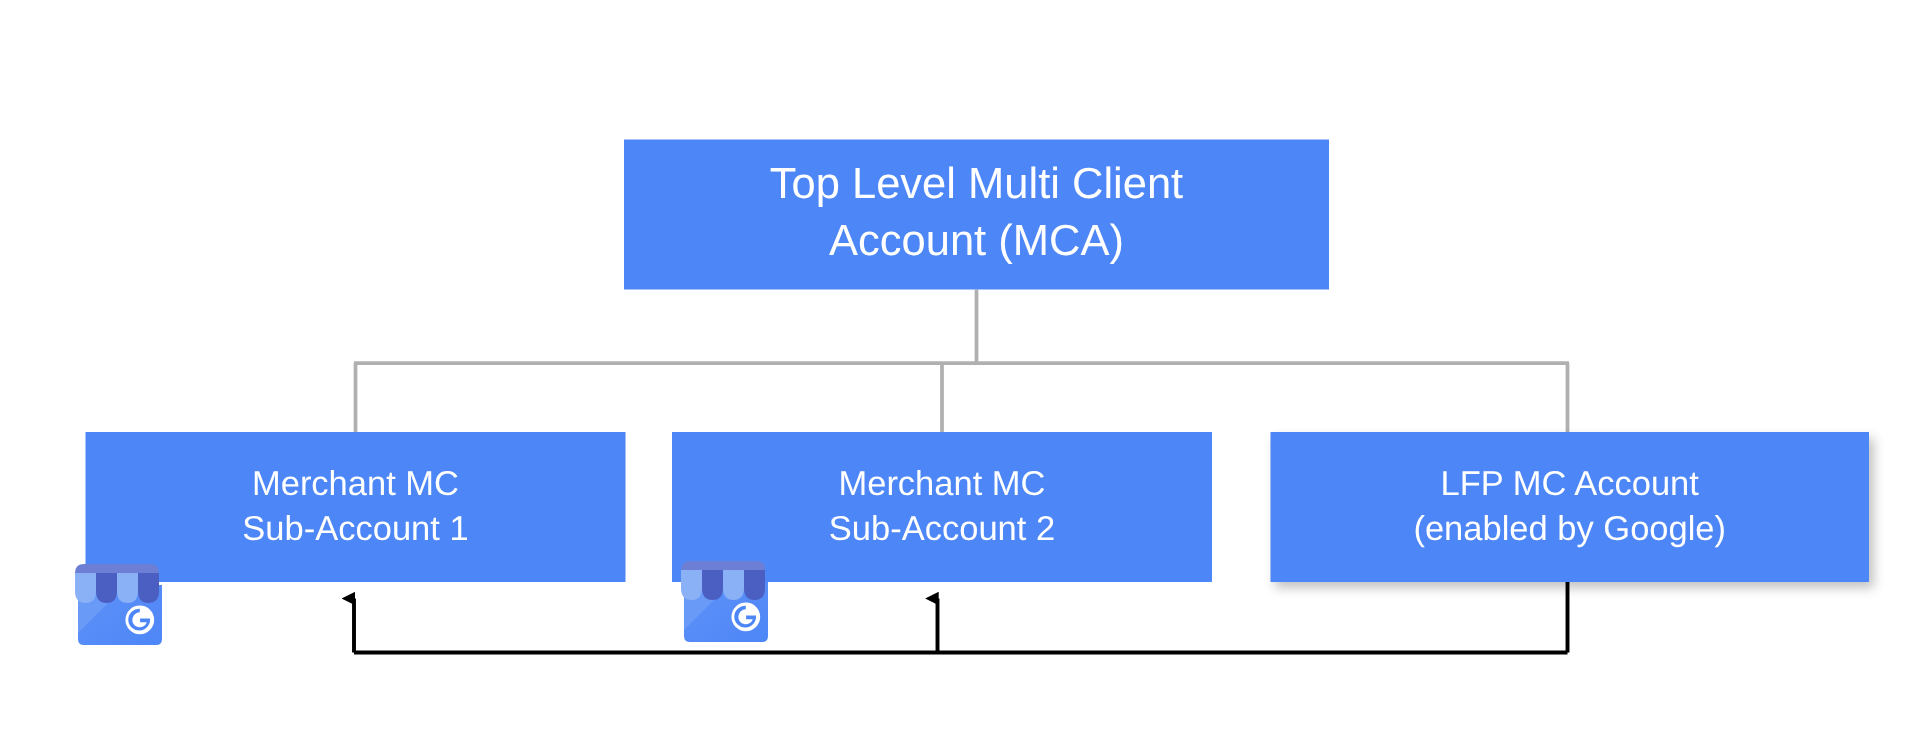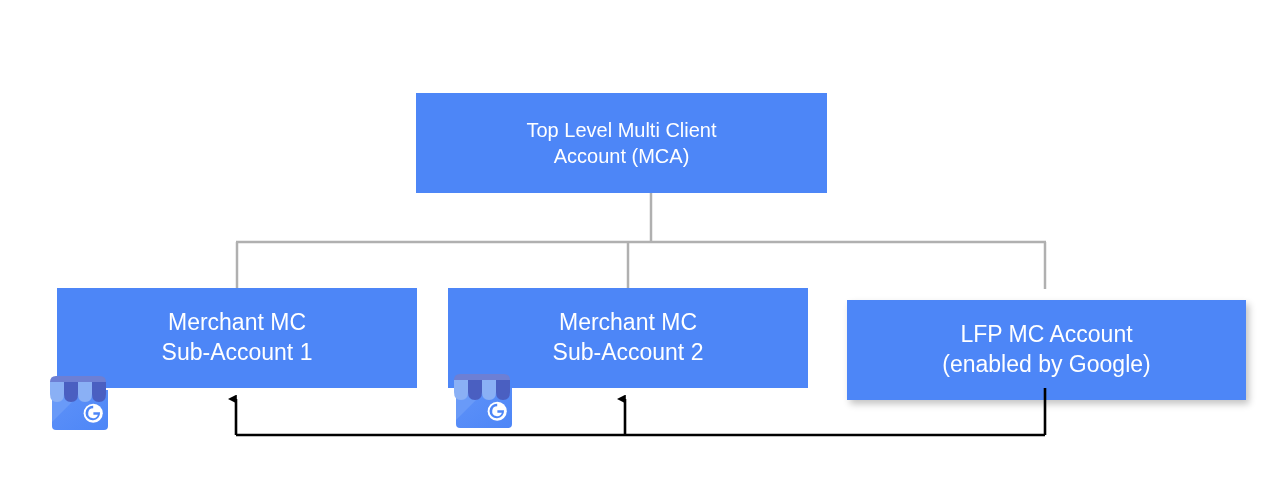--- a/index.html
+++ b/index.html
@@ -43,41 +43,41 @@
     line-height: 1.3;
     padding: 4px 10px;
   }
   .node .label {
     white-space: pre-line;
   }
 
   #node-mca {
     left: 416px;
     top: 93px;
-    width: 411px;
-    height: 100px;
-    font-size: 20px;
+    width: 470px;
+    height: 100px;
+    font-size: 29px;
   }
   #node-sub1 {
     left: 57px;
     top: 288px;
     width: 360px;
     height: 100px;
     font-size: 23px;
   }
   #node-sub2 {
     left: 448px;
     top: 288px;
     width: 360px;
     height: 100px;
     font-size: 23px;
   }
   #node-lfp {
     left: 847px;
-    top: 300px;
+    top: 288px;
     width: 399px;
     height: 100px;
     font-size: 23px;
     box-shadow: 3px 4px 7px rgba(0,0,0,0.24);
   }
 
   
   .gbp-icon {
     position: absolute;
     width: 72px;

